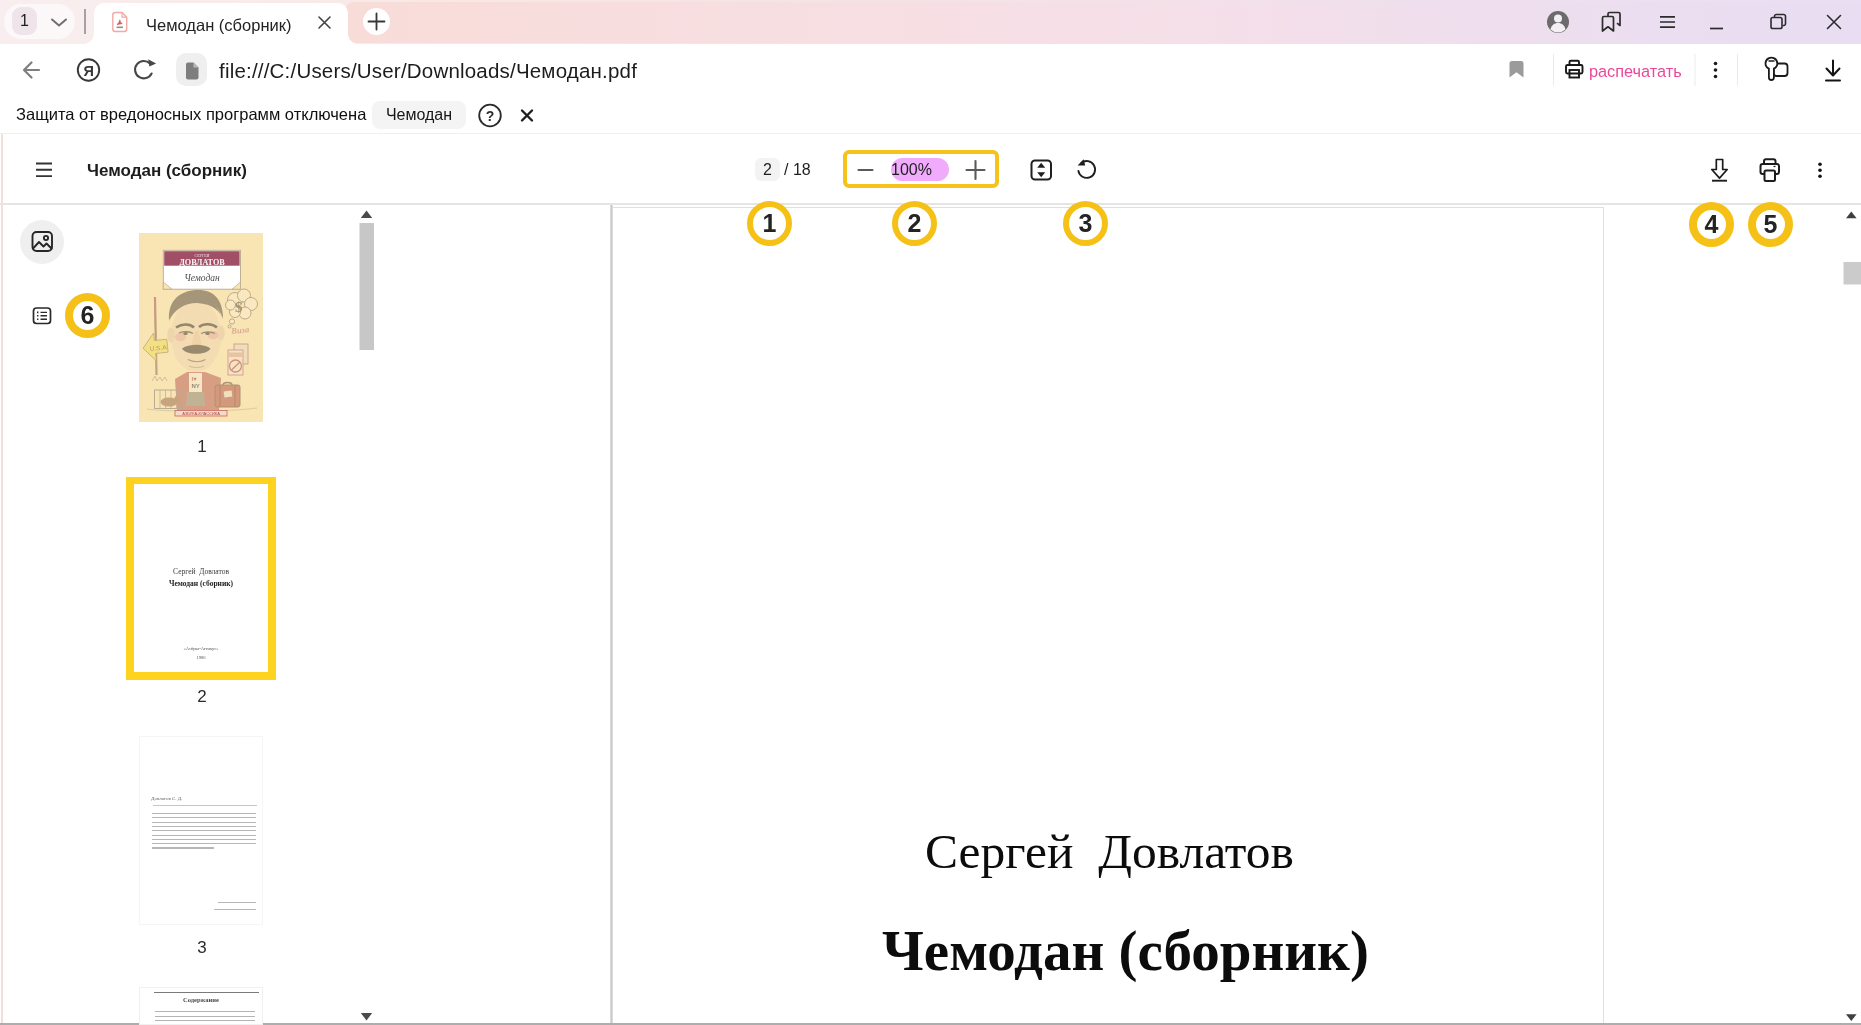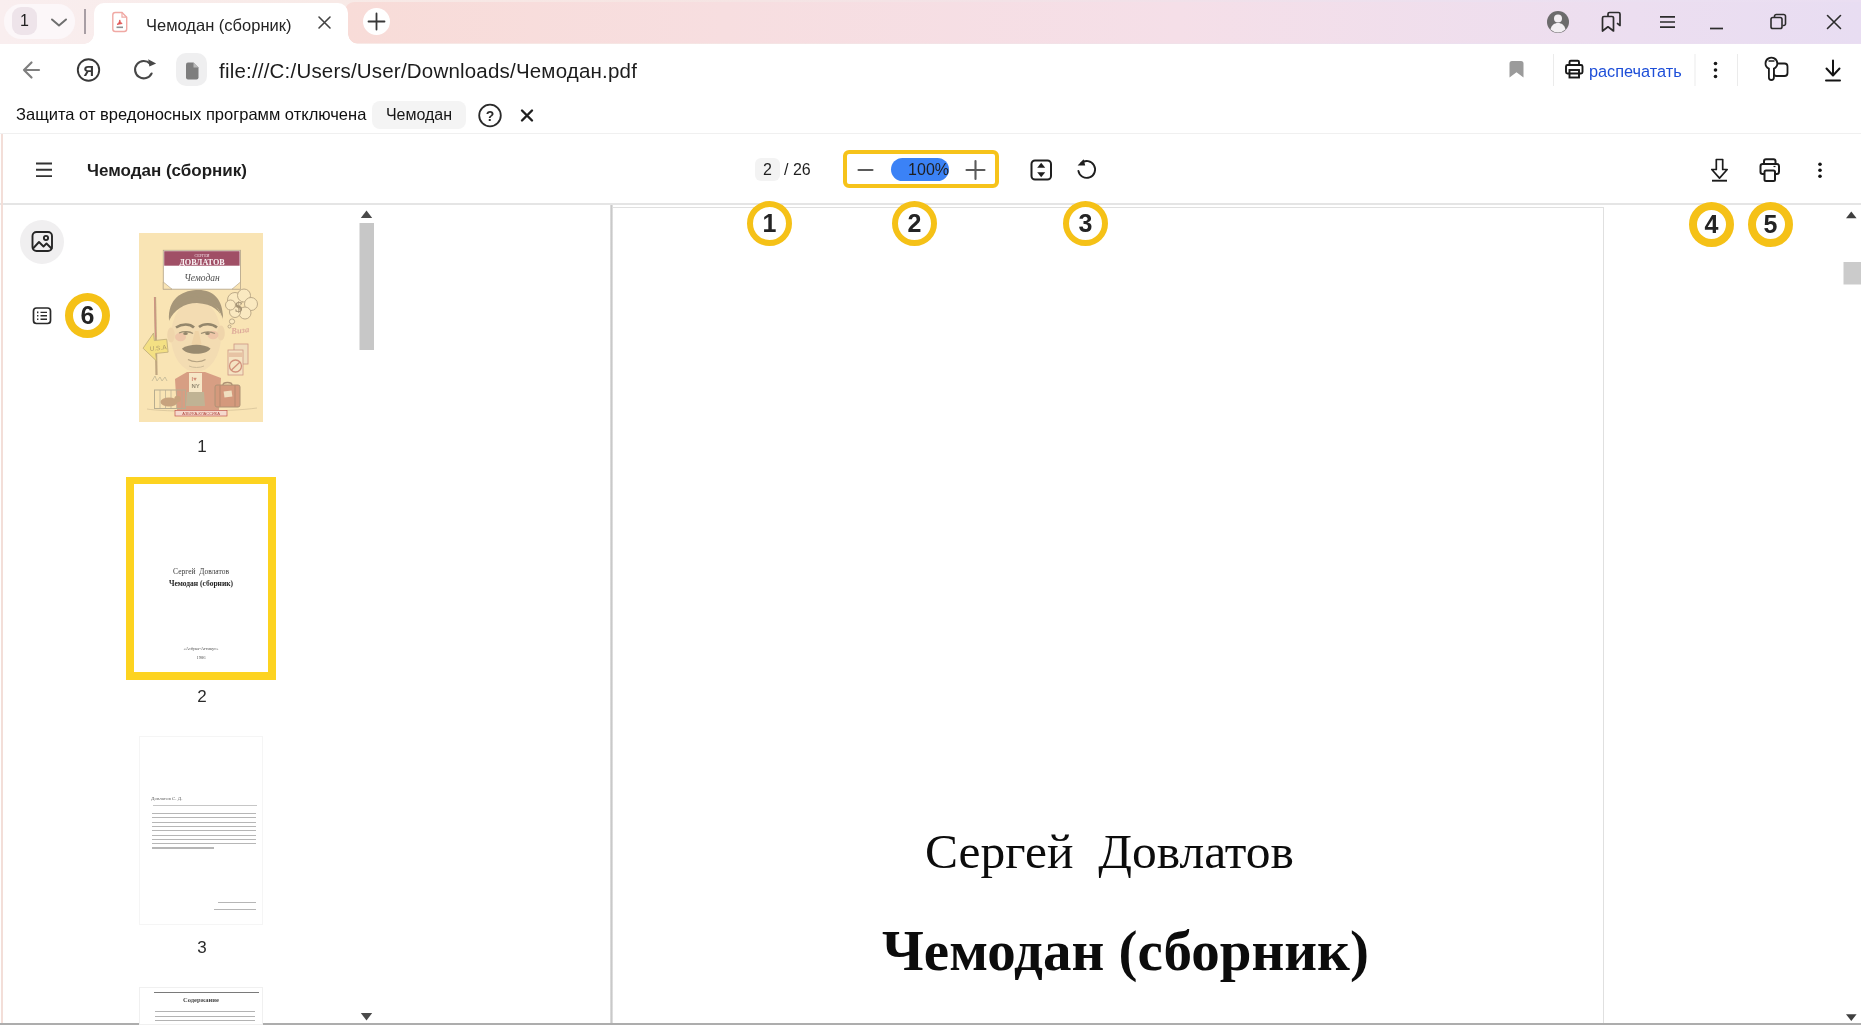--- a/index.html
+++ b/index.html
@@ -18,37 +18,37 @@
      color:#1f1f1f; font-size:16px; text-align:center; line-height:28px; }
   #tabsep { left:84px; top:9px; width:2px; height:25px; background:#a89ea4; }
   #activetab { left:94px; top:3px; width:254px; height:41px; background:#fff; border-radius:10px 10px 0 0; }
   #activetab .title { position:absolute; left:52px; top:13px; font-size:16.5px; color:#232323; }
   #newtab { left:363px; top:8px; width:27px; height:27px; border-radius:50%; background:#fff; }
 
   
   #addrbar { left:0; top:44px; width:1861px; height:51px; background:#fff; }
   #filechip { left:176px; top:53px; width:31px; height:33px; border-radius:10px; background:#efeff0; }
   #urltext { left:219px; top:59px; font-size:20.5px; color:#1c1c1c; letter-spacing:0.2px; }
-  #printlabel { left:1589px; top:62px; font-size:16.3px; color:#1d4ed8;text-align:right; }
+  #printlabel { left:1589px; top:62px; font-size:16.3px; color:#ec4899;text-align:right; }
 
   
   #notif { left:0; top:95px; width:1861px; height:39px; background:#fff; border-bottom:1px solid #f0f0f0; }
   #notiftext { left:16px; top:104.5px; font-size:16.5px; color:#101010; }
   #notifbtn { left:372px; top:101px; width:94px; height:28px; border-radius:8px; background:#f4f4f4;
     font-size:16px; color:#161616; text-align:center; line-height:28px; }
 
   
   #pdfbar { left:0; top:134px; width:1861px; height:71px; background:#fff; border-bottom:2px solid #e5e5e5; }
   #pdftitle { left:87px; top:161px; font-size:17px; font-weight:600; color:#1d1d1d; }
   #pagechip { left:755px; top:158px; width:25px; height:23px; border-radius:6px; background:#f3f3f3;
     font-size:16px; color:#1f1f1f; text-align:center; line-height:23px; }
   #pagecount { left:784px; top:161px; font-size:16px; color:#1f1f1f; }
   #zoomhl { left:843px; top:150px; width:156px; height:38px; border:4px solid #f6c31a; border-radius:6px; }
-  #zoompct { left:891px; top:158px; width:58px; height:23px; border-radius:12px; background:#3b82f6;
-    font-size:16px; color:#1f1f1f; text-align:right; line-height:23px; }
+  #zoompct { left:891px; top:158px; width:58px; height:23px; border-radius:12px; background:#f0abfc;
+    font-size:16px; color:#1f1f1f; text-align:left; line-height:23px; }
 
   
   #content { left:0; top:205px; width:1861px; height:820px; background:#fff; }
   #vsplit { left:610px; top:205px; width:3px; height:818px; background:linear-gradient(90deg,#e3e3e3,#c9c9c9,#e8e8e8); }
   #mainpage { left:613px; top:207px; width:991px; height:818px; background:#fff;
     border-top:1px solid #e0e0e0; border-right:1px solid #e0e0e0; }
   #sidebtn-img { left:20px; top:220px; width:44px; height:44px; border-radius:50%; background:#f0eff0; }
   .pglabel { font-size:17px; color:#2a2a2a; width:40px; text-align:center; }
   #bottomline { left:0; top:1022.5px; width:1861px; height:2.5px; background:#adadad; }
 
@@ -84,21 +84,21 @@
 <div class="abs" id="urltext">file:///C:/Users/User/Downloads/Чемодан.pdf</div>
 <div class="abs" id="printlabel">распечатать</div>
 
 <div class="abs" id="notif"></div>
 <div class="abs" id="notiftext">Защита от вредоносных программ отключена</div>
 <div class="abs" id="notifbtn">Чемодан</div>
 
 <div class="abs" id="pdfbar"></div>
 <div class="abs" id="pdftitle">Чемодан (сборник)</div>
 <div class="abs" id="pagechip">2</div>
-<div class="abs" id="pagecount">/ 26</div>
+<div class="abs" id="pagecount">/ 18</div>
 <div class="abs" id="zoomhl"></div>
 <div class="abs" id="zoompct">100%</div>
 
 <div class="abs" id="vsplit"></div>
 <div class="abs" id="mainpage"></div>
 <div class="abs" id="sidebtn-img"></div>
 <div class="abs" id="bottomline"></div>
 <div class="abs" style="left:1px; top:134px; width:1.5px; height:889px; background:#f3ded8;"></div>
 
 <div class="abs" id="l1" style="left:925px; top:823px;">Сергей&nbsp;&nbsp;Довлатов</div>

